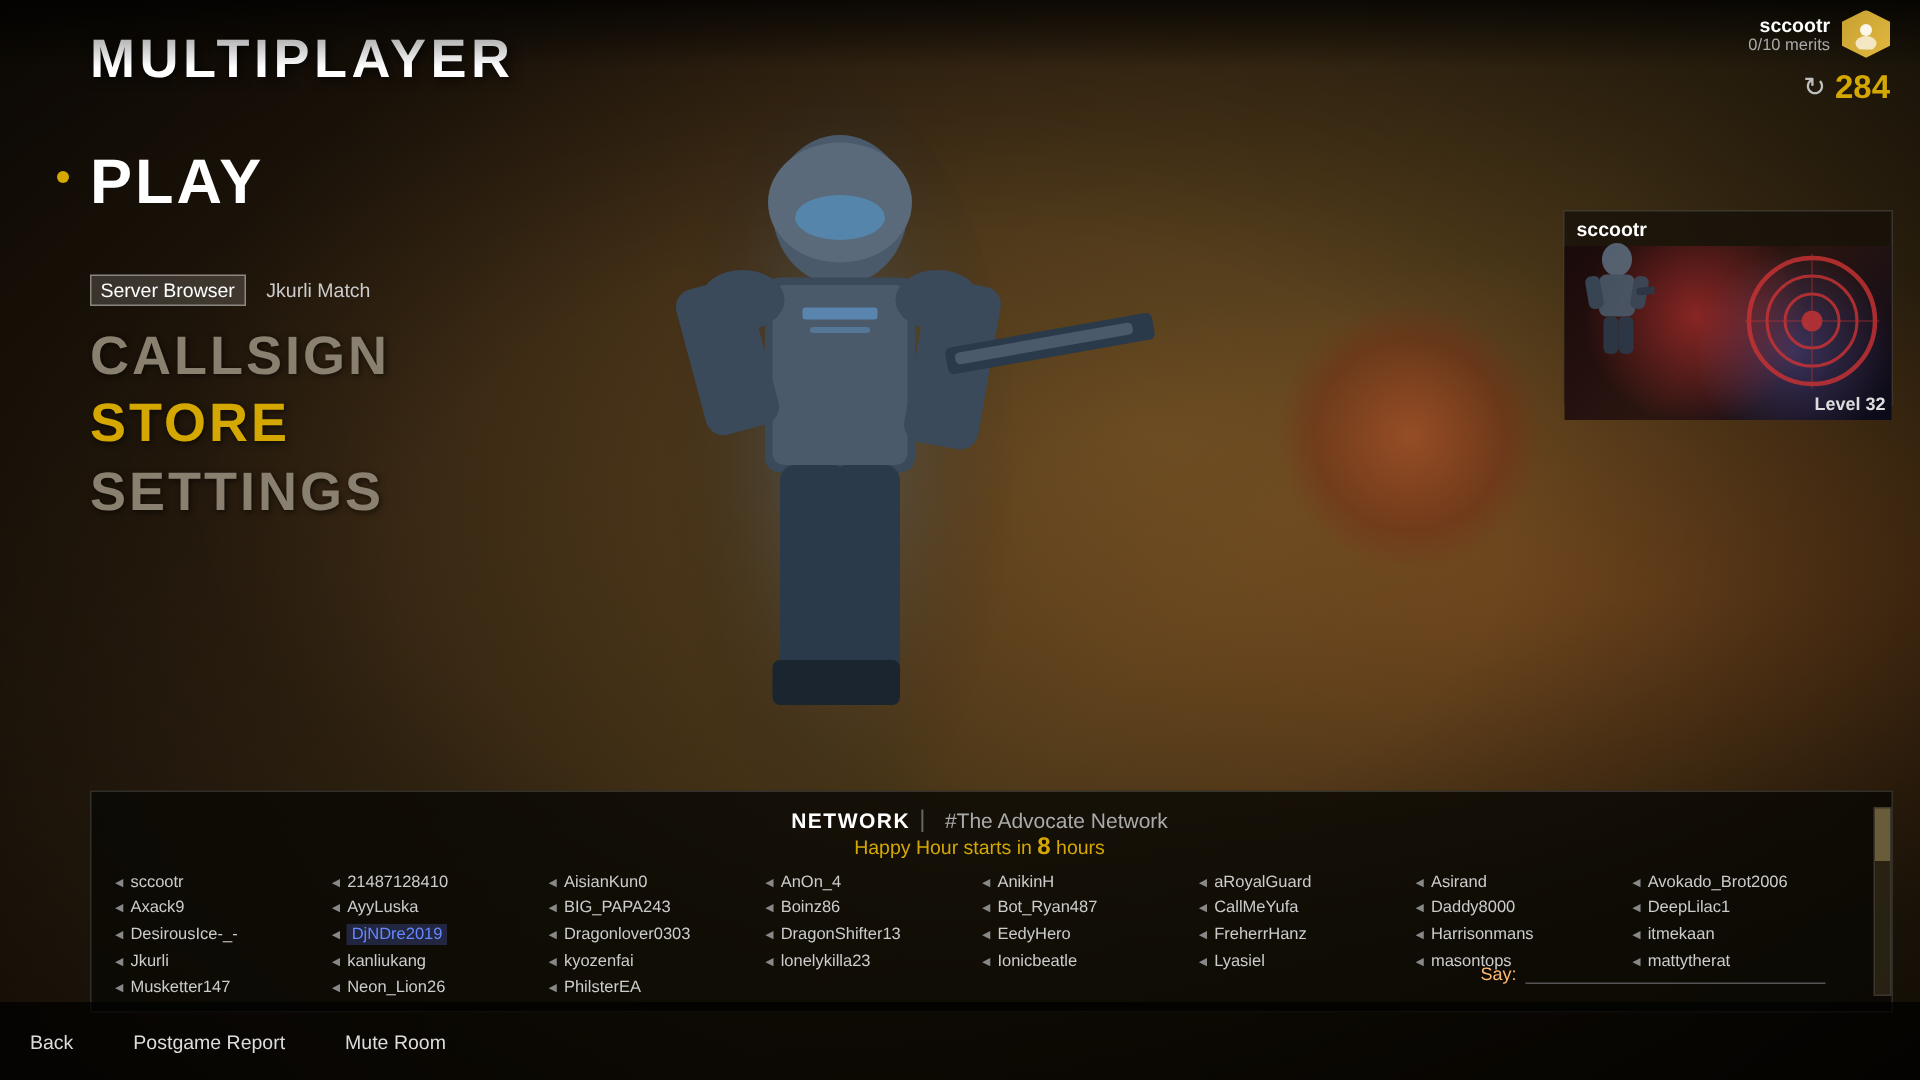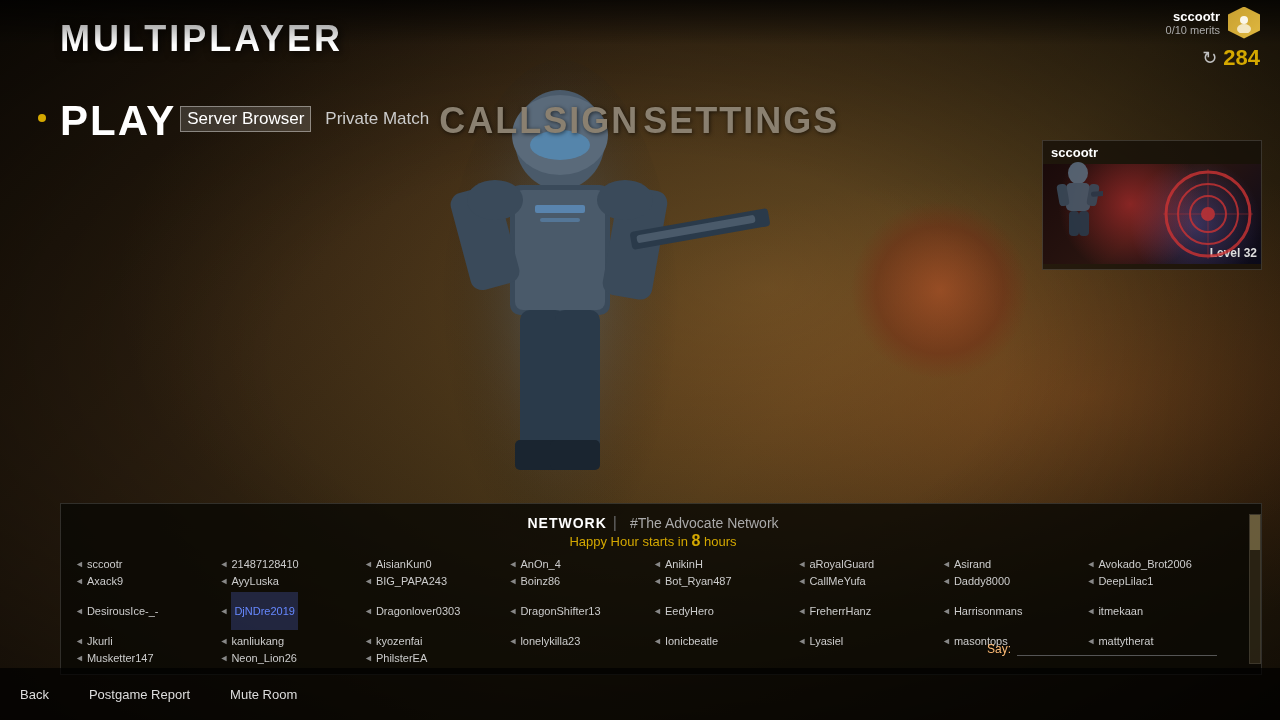--- a/index.html
+++ b/index.html
@@ -115,21 +115,21 @@
       letter-spacing: 3px;
       text-shadow: 2px 2px 8px rgba(0,0,0,0.8);
     }
 
     
     .nav-menu {
       position: absolute;
       top: 100px;
       left: 60px;
       display: flex;
-      flex-direction: row;
+      flex-direction: column;
       gap: 4px;
     }
 
     
     .nav-play {
       color: #fff;
       font-size: 42px;
       font-weight: bold;
       letter-spacing: 2px;
       line-height: 1;
@@ -137,24 +137,25 @@
     }
 
     .play-submenu {
       display: flex;
       align-items: center;
       gap: 8px;
       margin-bottom: 8px;
     }
 
     .play-submenu-item {
-      font-size: 17px;
+      font-size: 13px;
       color: #ccc;
       padding: 2px 6px;
       cursor: pointer;
+      margin-top: 33px;
     }
 
     .play-submenu-item.active {
       background: rgba(255,255,255,0.15);
       border: 1px solid rgba(255,255,255,0.4);
       color: #fff;
     }
 
     .nav-item {
       font-size: 36px;
@@ -189,21 +190,21 @@
     }
 
     .profile-card-name {
       color: #fff;
       font-size: 13px;
       font-weight: bold;
     }
 
     .profile-card-img {
       width: 100%;
-      height: 100px;
+      height: 116px;
       background: 
         radial-gradient(circle at 40% 40%, rgba(200,50,50,0.6) 0%, transparent 50%),
         radial-gradient(circle at 70% 60%, rgba(100,100,200,0.4) 0%, transparent 40%),
         linear-gradient(135deg, #1a0a0a, #2a1510, #0a0a1a);
       display: flex;
       align-items: flex-end;
       justify-content: flex-end;
       padding: 4px;
     }
 
@@ -275,21 +276,21 @@
     }
 
     .player-name {
       color: #ccc;
       font-size: 11px;
     }
 
     .player-name.highlighted {
       color: #6688ff;
       background: rgba(80,100,200,0.3);
-      padding: 13px 3px;
+      padding: 1px 3px;
     }
 
     
     .say-area {
       position: absolute;
       bottom: 8px;
       right: 30px;
       display: flex;
       align-items: center;
       gap: 6px;
@@ -469,27 +470,28 @@
 
   <div class="nav-menu">
 
     <div style="position:relative;">
       <div style="position:absolute;left:-22px;top:14px;width:8px;height:8px;border-radius:50%;background:#d4a800;"></div>
       <div class="nav-play">PLAY</div>
     </div>
 
     <div class="play-submenu">
       <div class="play-submenu-item active">Server Browser</div>
-      <div class="play-submenu-item">Private Match</div>
+      <div class="play-submenu-item">Jkurli Match</div>
     </div>
 
 
     <div class="nav-item">CALLSIGN</div>
 
 
+    <div class="nav-item active">STORE</div>
 
     <div class="nav-item">SETTINGS</div>
   </div>
 
   <div class="network-panel">
     <div class="network-panel-inner">
 
       <div class="scroll-indicator">
         <div class="scroll-thumb"></div>
       </div>

